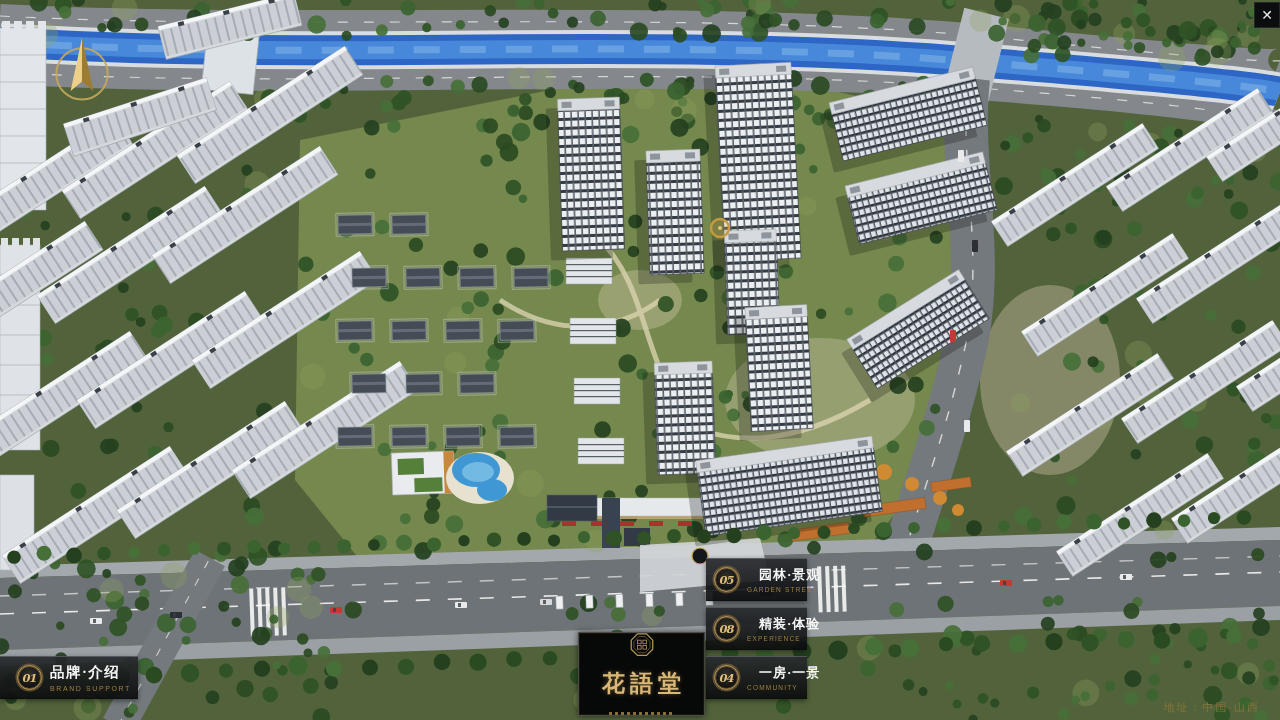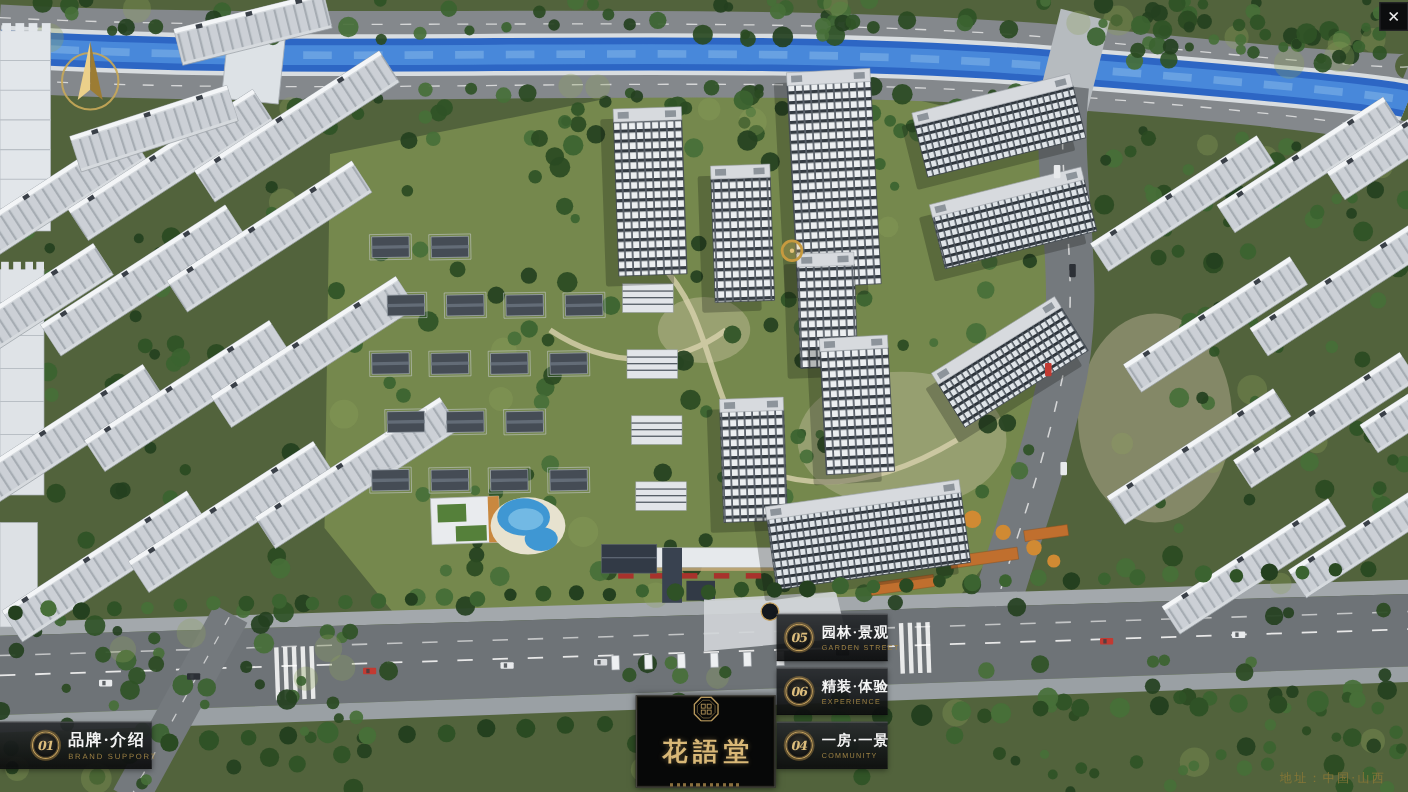--- a/index.html
+++ b/index.html
@@ -16,32 +16,32 @@
 
   
   .navbar{position:absolute;left:0;right:0;bottom:0;height:96px;z-index:25;}
   .grp{position:absolute;bottom:21px;display:flex;gap:6px;}
   .grp-left{left:0;}
   .grp-right{left:706px;flex-direction:column;}
   .nav-item{height:43px;display:flex;align-items:center;box-sizing:border-box;
     background:linear-gradient(180deg,rgba(40,43,46,.93) 0%,rgba(21,23,25,.9) 55%,rgba(11,12,13,.93) 100%);
     border-top:1px solid rgba(195,200,205,.38);border-bottom:1px solid rgba(0,0,0,.7);
     box-shadow:0 2px 5px rgba(0,0,0,.45);cursor:pointer;}
-  .grp-left .nav-item{width:138px;padding-left:29px;}
+  .grp-left .nav-item{width:138px;padding-left:17px;}
   .grp-right .nav-item{width:101px;padding-left:8px;}
   .badge{flex:0 0 auto;width:23px;height:23px;border-radius:50%;
     border:1.5px solid #c5a05c;box-shadow:0 0 0 1.5px rgba(150,118,62,.55),inset 0 0 0 1px rgba(197,160,92,.4);
     background:radial-gradient(circle at 50% 38%,#33322c,#0e0f10 75%);
     display:flex;align-items:center;justify-content:center;margin-right:8px;}
   .badge i{font-family:"DejaVu Serif",serif;font-style:italic;font-weight:bold;
     font-size:11.5px;color:#dcbd7c;letter-spacing:-1px;}
   .txt{display:flex;flex-direction:column;min-width:0;}
   .cn{font-size:14.5px;font-weight:bold;color:#f5f5f5;letter-spacing:1.5px;white-space:nowrap;
       font-family:Liberation Serif, serif;}
-  .grp-right .cn{font-size:13px;letter-spacing:1px;}
+  .grp-right .cn{font-size:13px;letter-spacing:1px;margin-left:12px;}
   .en{font-size:7px;font-style:normal;color:#9d8144;letter-spacing:1.6px;margin-top:2.5px;white-space:nowrap;}
   .grp-right .en{font-size:6.5px;letter-spacing:1.2px;}
 
   .logo-panel{position:absolute;left:578px;bottom:4px;width:127px;height:84px;box-sizing:border-box;
     background:#070808;border:1px solid #4d4b45;box-shadow:inset 0 0 0 1px #16150f,0 0 6px rgba(0,0,0,.6);
     display:flex;flex-direction:column;align-items:center;justify-content:center;gap:12px;cursor:pointer;}
   .logo-title{font-family:"DejaVu Serif",serif;font-size:23px;font-weight:bold;color:#d9b877;
     letter-spacing:5px;padding-left:5px;text-shadow:0 0 5px rgba(223,185,110,.4);}
   .logo-sub{width:66px;height:3px;margin-top:1px;
     background:repeating-linear-gradient(90deg,#8a6f3d 0 3px,transparent 3px 6px);}
@@ -1326,21 +1326,21 @@
         <span class="badge">
             <i>05</i>
           </span>
         <span class="txt">
             <b class="cn">园林·景观</b>
         <em class="en">GARDEN STREET</em>
           </span>
       </div>
       <div class="nav-item">
         <span class="badge">
-            <i>06</i>
+            <i>08</i>
           </span>
         <span class="txt">
             <b class="cn">精装·体验</b>
         <em class="en">EXPERIENCE</em>
           </span>
       </div>
       <div class="nav-item">
         <span class="badge">
             <i>04</i>
           </span>

